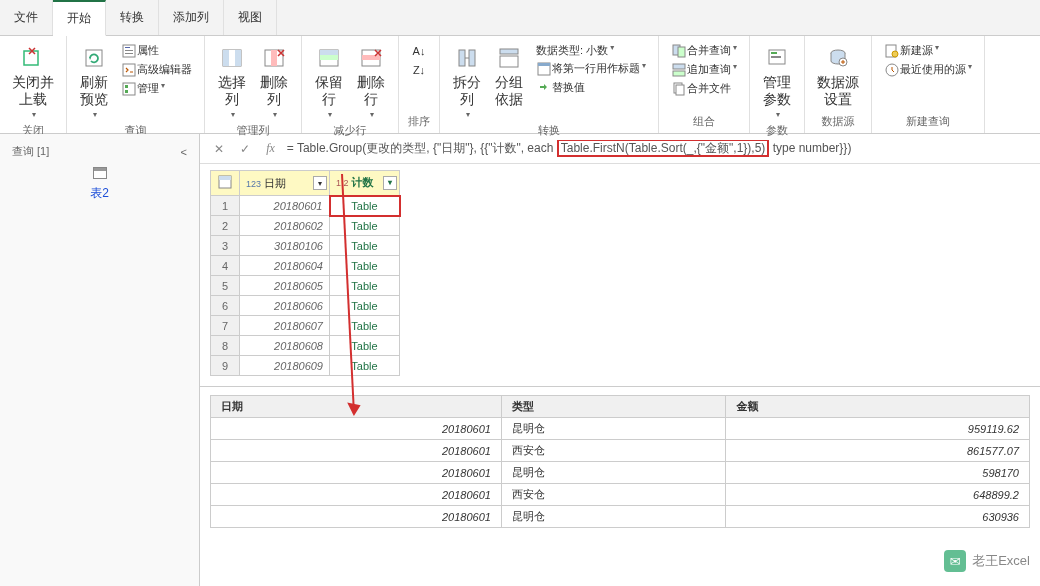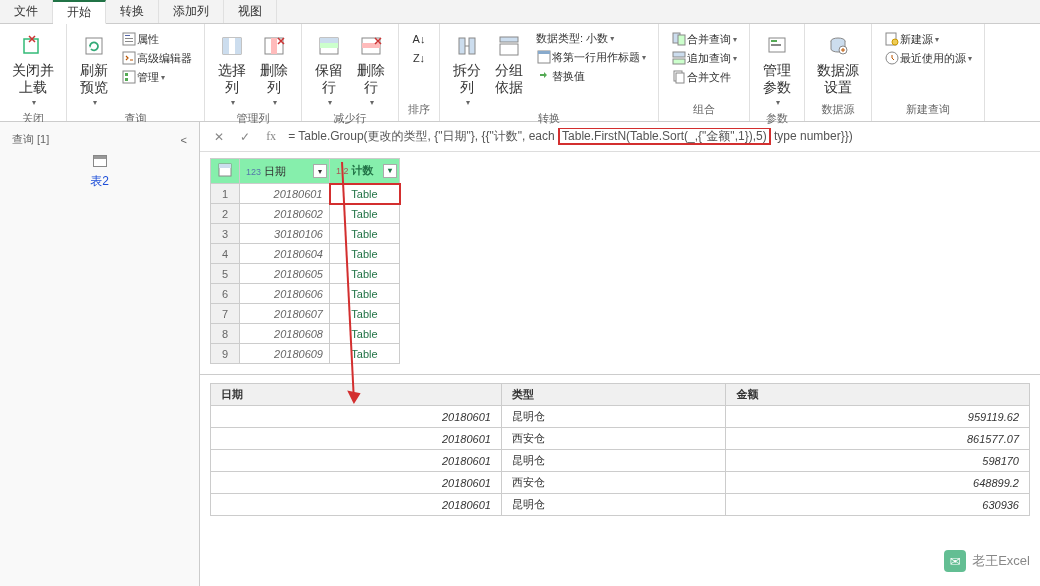--- a/index.html
+++ b/index.html
@@ -1,50 +1,50 @@
 <!DOCTYPE html>
 <html><head>
   <meta charset="utf-8">
   <style>
     * { margin: 0; padding: 0; box-sizing: border-box; font-family: "Microsoft YaHei", Arial, sans-serif; }
     body { background: #fff; font-size: 12px; color: #333; overflow: hidden; width: 1040px; height: 586px; position: relative; }
     
-    .tabs { background: #f3f3f3; display: flex; border-bottom: 1px solid #ccc; height: 24px; align-items: stretch; }
+    .tabs { background: #f3f3f3; display: flex; border-bottom: 1px solid #ccc; height: 36px; align-items: stretch; }
     .tab { padding: 4px 14px; cursor: pointer; border-right: 1px solid #e0e0e0; display: flex; align-items: center; }
     .tab.active { background: #fff; border-top: 2px solid #217346; border-bottom: 1px solid #fff; margin-bottom: -1px; }
     
     .ribbon { background: #fff; display: flex; border-bottom: 1px solid #ccc; height: 98px; }
     .group { border-right: 1px solid #e0e0e0; padding: 2px 8px; display: flex; flex-direction: column; justify-content: space-between; align-items: center; }
     .group-label { font-size: 11px; color: #666; text-align: center; padding: 2px 0; }
     .group-body { display: flex; gap: 4px; flex: 1; align-items: flex-start; padding-top: 4px; }
     .btn-big { display: flex; flex-direction: column; align-items: center; gap: 2px; cursor: pointer; padding: 2px 4px; min-width: 38px; }
     .btn-big .icon { width: 28px; height: 28px; display: flex; align-items: center; justify-content: center; }
     .btn-big .lbl { font-size: 14px; text-align: center; line-height: 1.2; }
     .btn-sm-col { display: flex; flex-direction: column; gap: 1px; }
-    .btn-sm { display: flex; align-items: center; gap: 0; cursor: pointer; padding: 1px 4px; font-size: 11px; white-space: nowrap; }
+    .btn-sm { display: flex; gap: 0; cursor: pointer; padding: 1px 4px; font-size: 11px; white-space: nowrap; }
     .btn-sm .sm-icon { width: 16px; height: 16px; display: flex; align-items: center; justify-content: center; }
     .dd-arrow { font-size: 8px; color: #666; margin-left: 2px; }
     
     .content { display: flex; height: calc(100% - 122px); }
     .sidebar { width: 200px; border-right: 1px solid #ccc; background: #f9f9f9; padding: 6px; }
     .sidebar-hdr { display: flex; justify-content: space-between; align-items: center; padding: 4px 6px; font-size: 11px; color: #666; }
     .query-item { padding: 4px 10px; color: #1d4ed8; cursor: pointer; display: flex; align-items: center; gap: 6px; flex-direction: column; }
     .query-icon { width: 14px; height: 12px; border: 1px solid #888; display: inline-block; background: linear-gradient(to bottom, #999 0 25%, #fff 25% 50%, #999 50% 52%, #fff 52% 75%, #999 75% 77%, #fff 77%); }
     
     .main { flex: 1; display: flex; flex-direction: column; position: relative; }
     .formula-row { display: flex; align-items: center; gap: 8px; padding: 6px 10px; border-bottom: 1px solid #ddd; }
     .fx-btn { color: #888; font-size: 12px; cursor: pointer; padding: 0 4px; }
-    .fx-icon { font-family: Georgia, serif; }
+    .fx-icon { font-style: italic; font-family: Georgia, serif; }
     .formula-text { flex: 1; font-size: 12px; color: #555; white-space: nowrap; overflow: hidden; position: relative; }
     .hl-box { border: 2px solid #d32f2f; padding: 0 2px; display: inline; }
     
     .grid-wrap { padding: 6px 10px; }
     .data-grid { border-collapse: collapse; font-size: 11px; }
     .data-grid th, .data-grid td { border: 1px solid #ccc; padding: 3px 6px; text-align: left; height: 20px; }
-    .data-grid th { background: #86efac; font-weight: normal; position: relative; }
+    .data-grid th { background: #fef9c3; font-weight: normal; position: relative; }
     .data-grid th.green { color: #217346; font-weight: bold; }
     .data-grid .rownum { background: #f0f0f0; text-align: center; width: 28px; color: #666; }
     .data-grid .sel-icon { width: 18px; height: 18px; }
     .col-dd { position: absolute; right: 2px; top: 50%; transform: translateY(-50%); width: 14px; height: 14px; border: 1px solid #aaa; background: #fff; font-size: 8px; display: flex; align-items: center; justify-content: center; cursor: pointer; }
     .data-grid td.right { text-align: right; font-style: italic; color: #666; }
     .data-grid td.link { color: #217346; cursor: pointer; text-align: center; }
     .first-link { border: 2px solid #d32f2f !important; }
     
     .preview-grid { border-collapse: collapse; font-size: 11px; margin: 8px 10px; }
     .preview-grid th, .preview-grid td { border: 1px solid #ccc; padding: 3px 10px; height: 20px; }

